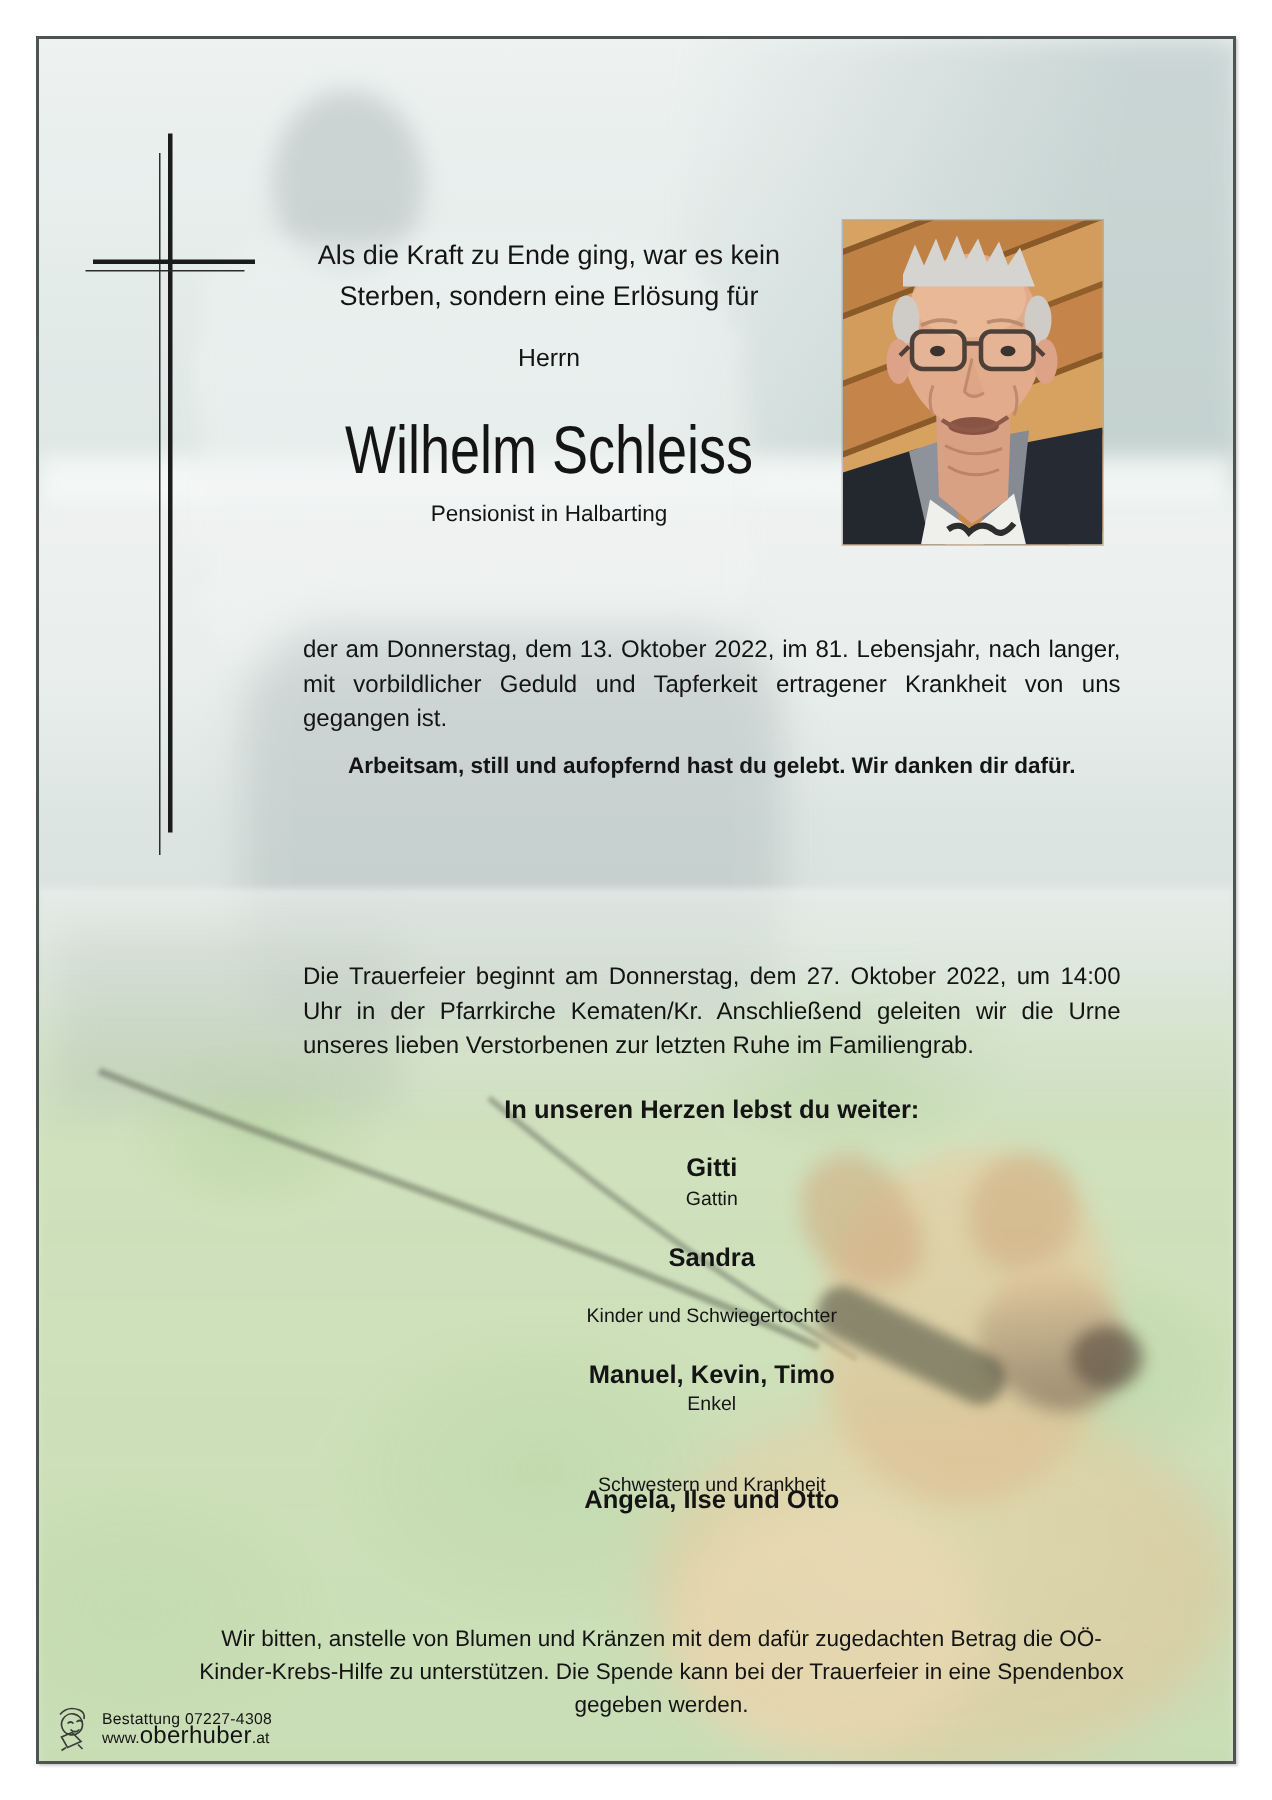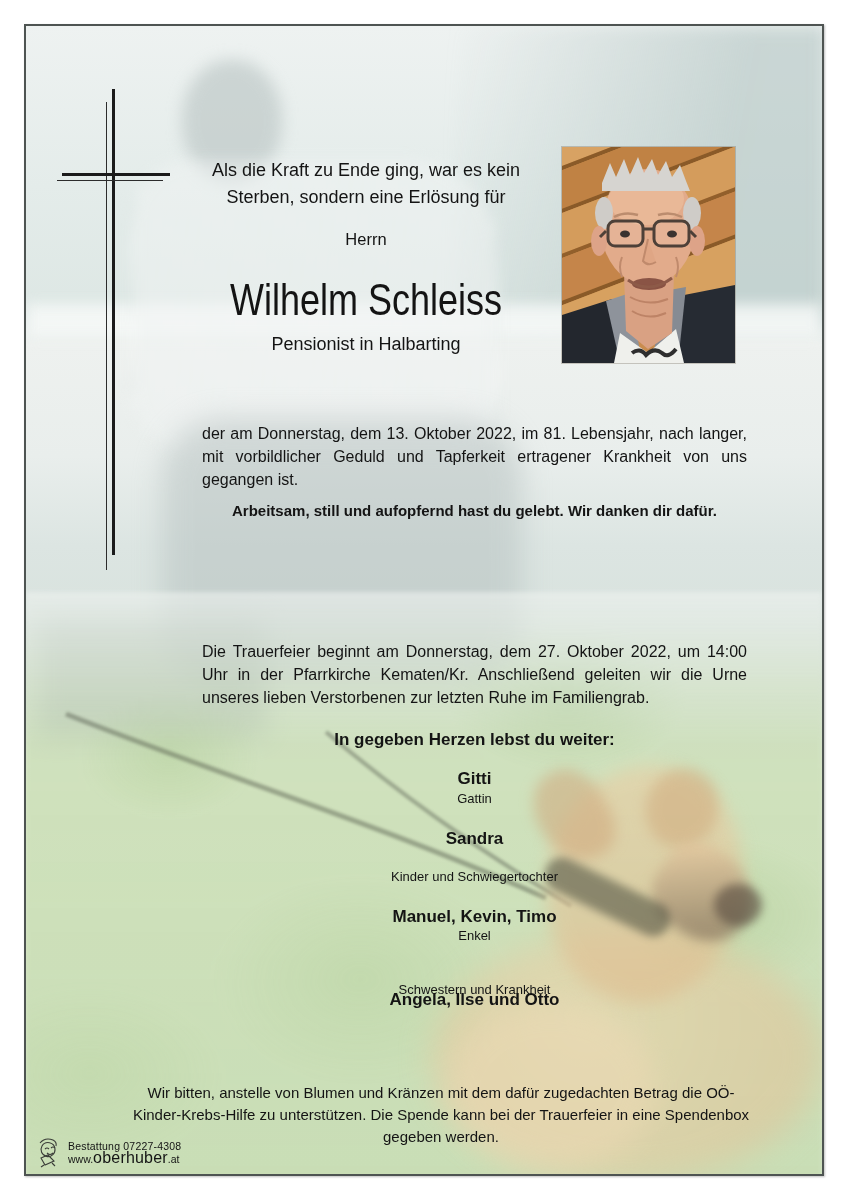--- a/index.html
+++ b/index.html
@@ -54,21 +54,21 @@
   .cross-h-thin{position:absolute;left:31px;top:154px;width:106px;height:1px;background:#2c2c2c;}
   
   .portrait{position:absolute;left:536px;top:121px;width:173px;height:216px;box-shadow:0 0 0 1px rgba(120,110,95,.35);}
   
   .txt{position:absolute;color:#141414;}
   .center-col{left:170px;width:340px;text-align:center;}
   .epitaph{top:131px;font-size:18px;line-height:27px;}
   .salutation{top:204px;font-size:16.5px;}
   .name{top:244px;font-size:45px;line-height:60px;white-space:nowrap;}
   .name>span{display:inline-block;transform:scaleX(.8);transform-origin:center;}
-  .subtitle{top:308px;font-size:18px;}
+  .subtitle{top:308px;font-size:15px;}
   .para{left:176px;width:545px;text-align:justify;font-size:16px;line-height:23px;}
   .p1{top:396px;}
   .tribute{left:176px;width:545px;top:476px;text-align:center;font-weight:700;font-size:15px;white-space:nowrap;}
   .p2{top:516px;}
   .p3{top:614px;}
   .hearts{left:176px;width:545px;top:704px;text-align:center;font-weight:700;font-size:17px;}
   .mourner-names{left:176px;width:545px;text-align:center;font-weight:700;font-size:17px;line-height:21px;}
   .mourner-rel{left:176px;width:545px;text-align:center;font-size:13px;}
   .m1n{top:742px;} .m1r{top:765px;}
   .m2n{top:802px;} .m2r{top:843px;}
@@ -182,21 +182,21 @@
     <div>Als die Kraft zu Ende ging, war es kein</div>
     <div>Sterben, sondern eine Erlösung für</div>
   </div>
   <div class="txt center-col salutation">Herrn</div>
   <div class="txt center-col name"><span>Wilhelm Schleiss</span></div>
   <div class="txt center-col subtitle">Pensionist in Halbarting</div>
 
   <div class="txt para p1">der am Donnerstag, dem 13. Oktober 2022, im 81. Lebensjahr, nach langer, mit vorbildlicher Geduld und Tapferkeit ertragener Krankheit von uns gegangen ist.</div>
   <div class="txt tribute">Arbeitsam, still und aufopfernd hast du gelebt. Wir danken dir dafür.</div>
   <div class="txt para p3">Die Trauerfeier beginnt am Donnerstag, dem 27. Oktober 2022, um 14:00 Uhr in der Pfarrkirche Kematen/Kr. Anschließend geleiten wir die Urne unseres lieben Verstorbenen zur letzten Ruhe im Familiengrab.</div>
-  <div class="txt hearts">In gegeben Herzen lebst du weiter:</div>
+  <div class="txt hearts">In unseren Herzen lebst du weiter:</div>
 
   <div class="txt mourner-names m1n">Gitti</div>
   <div class="txt mourner-rel m1r">Gattin</div>
 
   <div class="txt mourner-names m2n">
     <div>Sandra</div>
   </div>
   <div class="txt mourner-rel m2r">Kinder und Schwiegertochter</div>
 
   <div class="txt mourner-names m3n">Manuel, Kevin, Timo</div>

